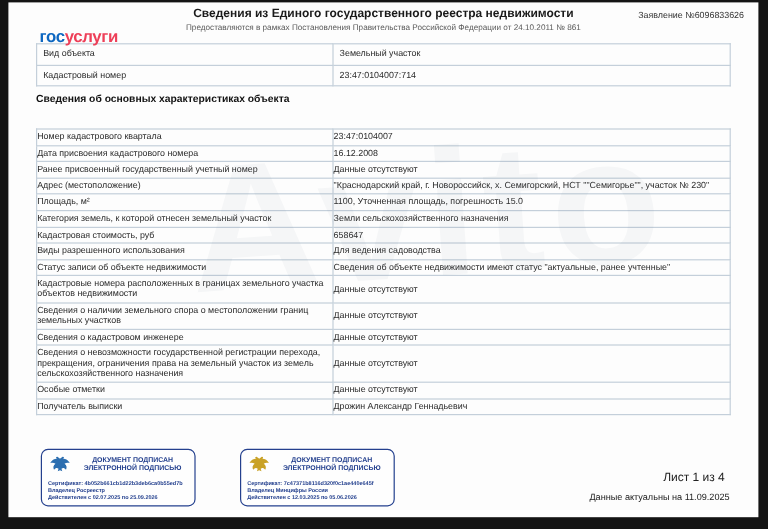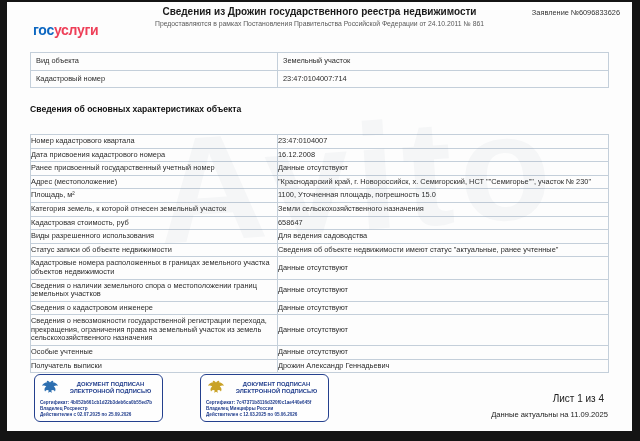--- a/index.html
+++ b/index.html
@@ -15,21 +15,21 @@
   
   .header { position:relative; height:34px; padding-top:4px; }
   .logo { position:absolute; left:26px; top:20px; font-size:14px; font-weight:bold; letter-spacing:-0.3px; }
   .logo .p1 { color:#0d67c1; } .logo .p2 { color:#ee3f58; }
   .hcenter { width:360px; margin:0 auto; text-align:center; }
   .htitle { font-size:10px; font-weight:bold; color:#1a1a1a; line-height:1.1; }
   .hsub { font-size:6.8px; color:#5a5a5a; margin-top:3px; }
   .happ { position:absolute; right:12px; top:6px; font-size:7.4px; color:#333; }
 
   
-  table { border-collapse:collapse; width:578px; margin:16px 23px; table-layout:fixed; }
+  table { border-collapse:collapse; width:578px; margin:0 23px; table-layout:fixed; }
   col.c1 { width:247px; } col.c2 { width:331px; }
   td { border:1px solid #c4cfda; font-size:7.4px; color:#2b2b2b; line-height:1.16;
        vertical-align:middle; padding:2px 0; background:transparent; }
   .tbl-object td { padding:4px 5px; }
   .section-title { margin:5px 23px 20px 23px; font-size:8.6px; font-weight:bold; color:#111; }
 
   
   .stamps { position:absolute; left:27px; top:372px; display:flex; gap:37px; }
   .stamp { width:129px; height:48px; border:1.5px solid #24408e; border-radius:6px;
            padding:3px 5px 2px 5px; background:rgba(255,255,255,0.6); }
@@ -50,21 +50,21 @@
 <body>
 
 <div class="frame">
   <div class="page">
 
     <div class="watermark">Avito</div>
 
     <div class="header">
       <div class="logo"><span class="p1">гос</span><span class="p2">услуги</span></div>
       <div class="hcenter">
-        <div class="htitle">Сведения из Дрожин государственного реестра недвижимости</div>
+        <div class="htitle">Сведения из Единого государственного реестра недвижимости</div>
         <div class="hsub">Предоставляются в рамках Постановления Правительства Российской Федерации от 24.10.2011 № 861</div>
       </div>
       <div class="happ">Заявление №6096833626</div>
     </div>
 
     <table class="tbl-object">
       <colgroup>
           <col class="c1">
           <col class="c2">
         </colgroup>
@@ -151,21 +151,21 @@
             <td>Сведения о кадастровом инженере</td>
             <td>Данные отсутствуют</td>
           </tr>
 
           <tr>
             <td>Сведения о невозможности государственной регистрации перехода, прекращения, ограничения права на земельный участок из земель сельскохозяйственного назначения</td>
             <td>Данные отсутствуют</td>
           </tr>
 
           <tr>
-            <td>Особые учтенные</td>
+            <td>Особые отметки</td>
             <td>Данные отсутствуют</td>
           </tr>
 
           <tr>
             <td>Получатель выписки</td>
             <td>Дрожин Александр Геннадьевич</td>
           </tr>
         </tbody>
     </table>
 

